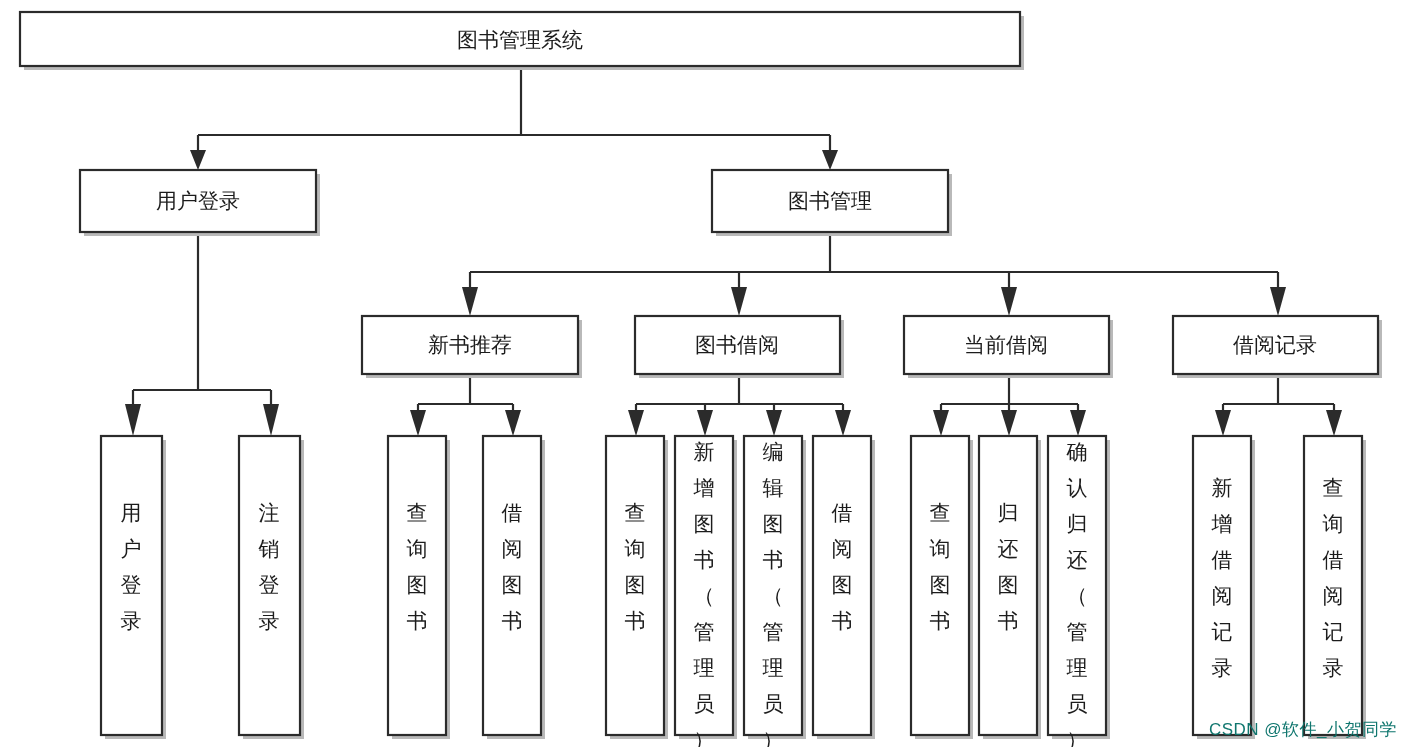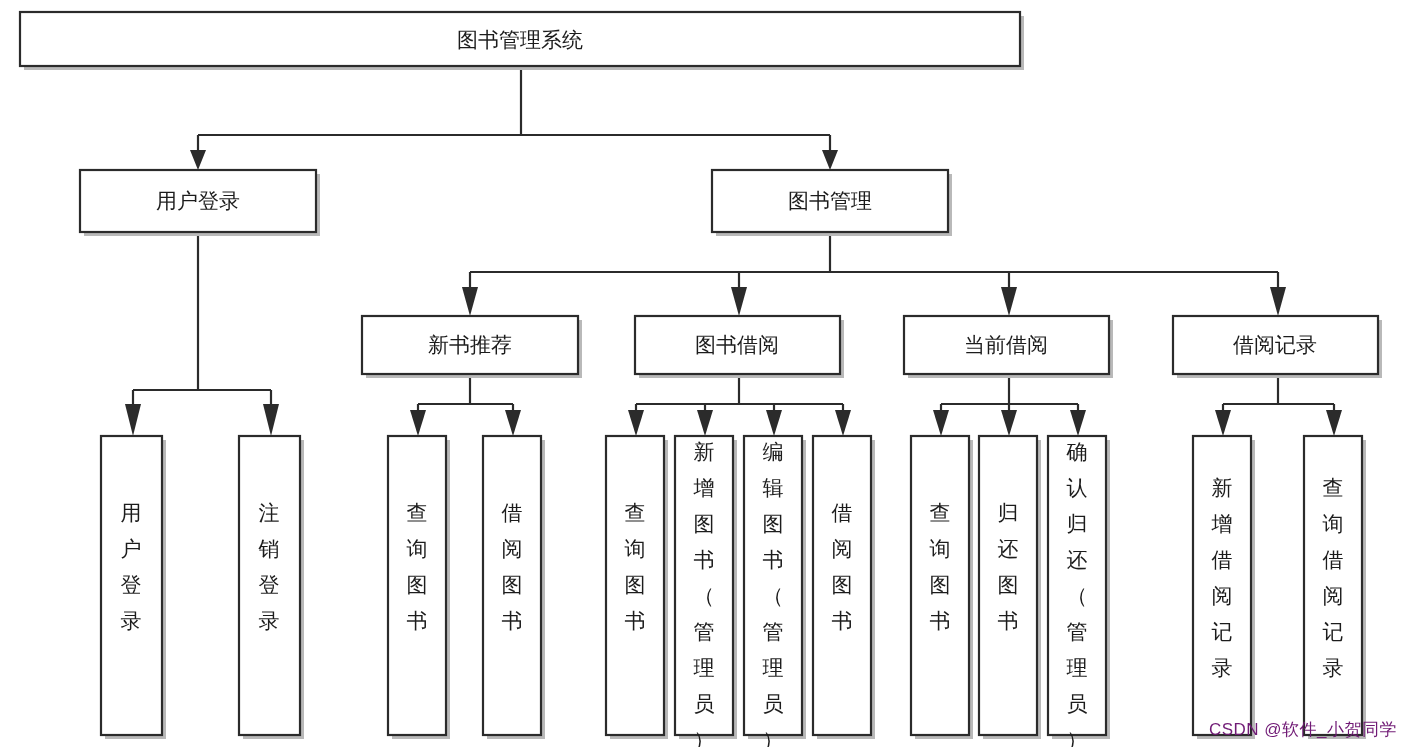--- a/index.html
+++ b/index.html
@@ -49,21 +49,21 @@
     font-size: 21px;
     fill: #1c1c1c;
     text-anchor: middle;
   }
   .watermark {
     position: absolute;
     right: 8px;
     bottom: 6px;
     font-family: "Liberation Sans", "DejaVu Sans", sans-serif;
     font-size: 17px;
-    color: #701a75;
+    color: #0f766e;
     letter-spacing: 0.5px;
     white-space: nowrap;
     user-select: none;
   }
 </style>
 </head>
 <body>
 
 <svg id="diagram" viewBox="0 0 1405 747" xmlns="http://www.w3.org/2000/svg">
 

